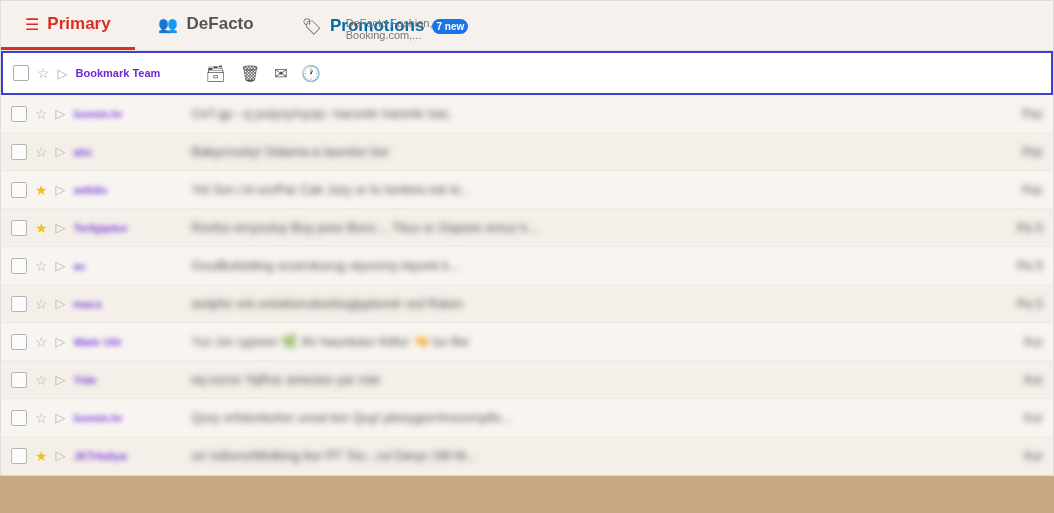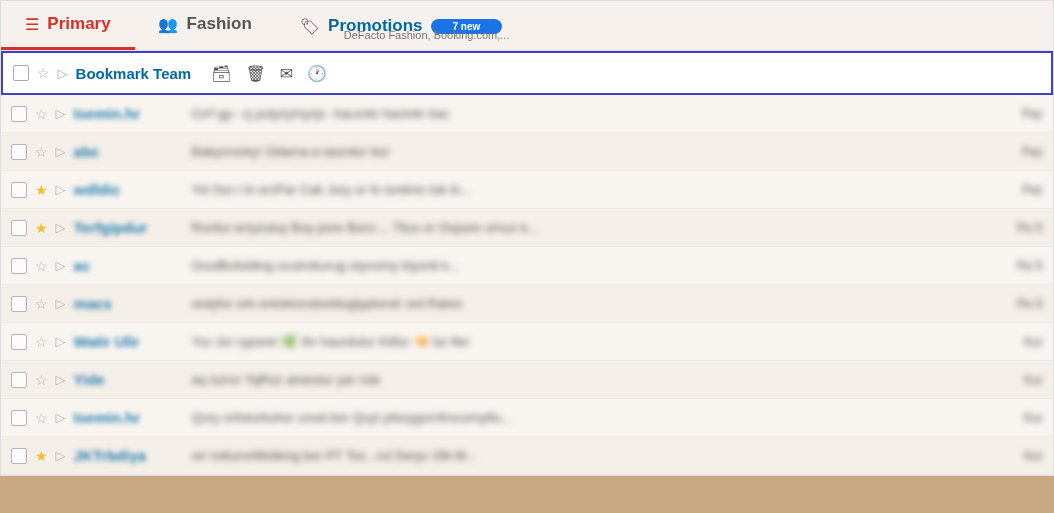--- a/index.html
+++ b/index.html
@@ -49,21 +49,21 @@
     .tab.promotions-tab {
       color: #555;
     }
     .tab.promotions-tab .tab-label {
       color: #0369a1;
     }
     .new-badge {
       background: #1a73e8;
       color: white;
       font-size: 10px;
-      padding: 2px 22px;
+      padding: 2px 4px;
       border-radius: 10px;
       font-weight: 600;
     }
     .promotions-sub {
       font-size: 11px;
       color: #777;
       position: absolute;
       bottom: 6px;
       left: 68px;
     }
@@ -118,23 +118,23 @@
     }
     .star.filled { color: #f4b400; }
     .forward-icon {
       color: #aaa;
       font-size: 13px;
       flex-shrink: 0;
     }
     .sender {
       min-width: 110px;
       max-width: 130px;
-      font-size: 15px;
+      font-size: 11px;
       font-weight: 700;
-      color: #0369a1;
+      color: #6d28d9;
       overflow: hidden;
       white-space: nowrap;
       text-overflow: ellipsis;
       flex-shrink: 0;
     }
     .subject-snippet {
       flex: 1;
       font-size: 13px;
       color: #222;
       overflow: hidden;
@@ -180,21 +180,21 @@
 
 <div class="gmail-container">
 
   <div class="tabs-row">
     <div class="tab active">
       <span class="tab-icon">☰</span>
       <span class="tab-label">Primary</span>
     </div>
     <div class="tab">
       <span class="tab-icon">👥</span>
-      <span class="tab-label">Fashion</span>
+      <span class="tab-label">DeFacto</span>
     </div>
     <div class="tab promotions-tab">
       <div class="tab-top">
         <span class="tab-icon">🏷</span>
         <span class="tab-label">Promotions</span>
         <span class="new-badge">7 new</span>
       </div>
       <div class="promotions-sub">DeFacto Fashion, Booking.com,...</div>
     </div>
   </div>

